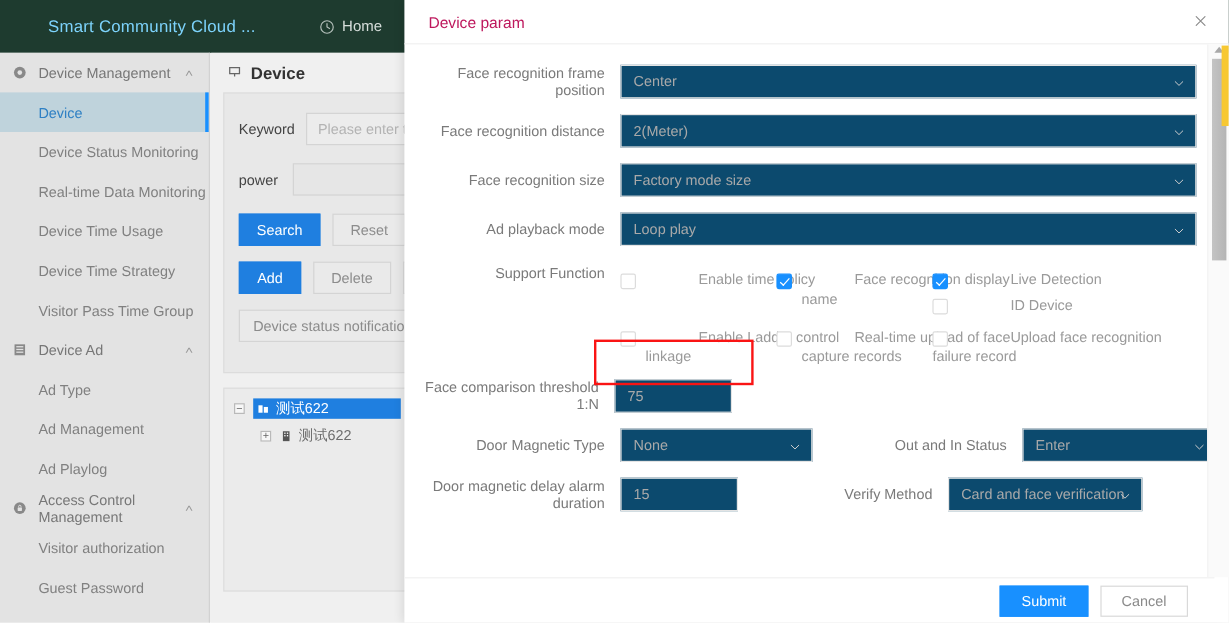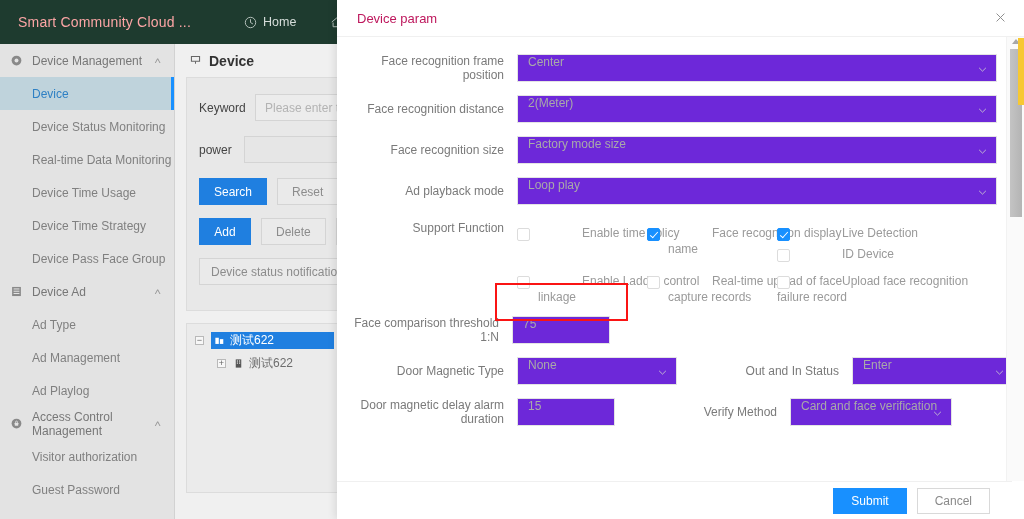--- a/index.html
+++ b/index.html
@@ -13,22 +13,23 @@
 
   
   .bg-page { position: absolute; inset: 0; background: #f0f0f0; }
 
   
   .topnav {
     position: absolute; left: 0; top: 0; width: 1024px; height: 44px;
     background: #1e3b2f; display: flex; align-items: center;
   }
   .brand {
-    color: #fca5a5; font-size: 14px; padding-left: 18px; letter-spacing: .2px;
+    color: #7dd3fc; font-size: 14px; padding-left: 18px; letter-spacing: .2px;
     white-space: nowrap;
+    margin-left: 22px;
   }
   .navitems { display: flex; align-items: center; margin-left: 36px; }
   .navitem {
     display: flex; align-items: center; gap: 6px;
     color: #d7dedb; font-size: 12.5px; padding: 0 17px; white-space: nowrap;
   }
   .navitem.active { color: #ffffff; }
   .nav-ico { width: 13px; height: 13px; display: inline-block; opacity: .85; }
   .nav-ico svg { display: block; }
 
@@ -135,22 +136,22 @@
   }
   .mbtn.primary { background: #1890ff; border-color: #1890ff; color: #fff; }
 
   
   .mrow { display: flex; align-items: center; margin-bottom: 13px; }
   .mlabel {
     font-size: 12px; color: #7a7a7a; text-align: right; padding-right: 13px;
     flex: none;
   }
   .mfield {
-    height: 28px; border: 1px solid #e4e4e4; background: #6d28d9;
-    display: flex; padding: 0 10px; font-size: 12px;
+    height: 28px; border: 1px solid #e4e4e4; background: #0c4a6e;
+    display: flex; align-items: center; padding: 0 10px; font-size: 12px;
     color: #a9a9a9; position: relative;
   }
   .mfield .chev {
     position: absolute; right: 9px; top: 50%; width: 9px; height: 9px;
     margin-top: -5px; color: #cfcfcf;
   }
   .full-row .mlabel { width: 180px; }
   .full-row .mfield { width: 480px; }
 
   
@@ -275,21 +276,21 @@
       <div class="side-item">
         <span>Real-time Data Monitoring</span>
       </div>
       <div class="side-item">
         <span>Device Time Usage</span>
       </div>
       <div class="side-item">
         <span>Device Time Strategy</span>
       </div>
       <div class="side-item">
-        <span>Device Pass Face Group</span>
+        <span>Visitor Pass Time Group</span>
       </div>
 
       <div class="side-group">
         <span class="g-ico">
           <svg viewBox="0 0 16 16" width="13" height="13">
               <rect x="2.6" y="2.4" width="10.8" height="11.2" fill="#6b6b6b"></rect>
               <rect x="4.4" y="4.2" width="7.2" height="1.3" fill="#e3e3e3"></rect>
               <rect x="4.4" y="7" width="7.2" height="1.3" fill="#e3e3e3"></rect>
               <rect x="4.4" y="9.8" width="7.2" height="1.3" fill="#e3e3e3"></rect>
             </svg>

